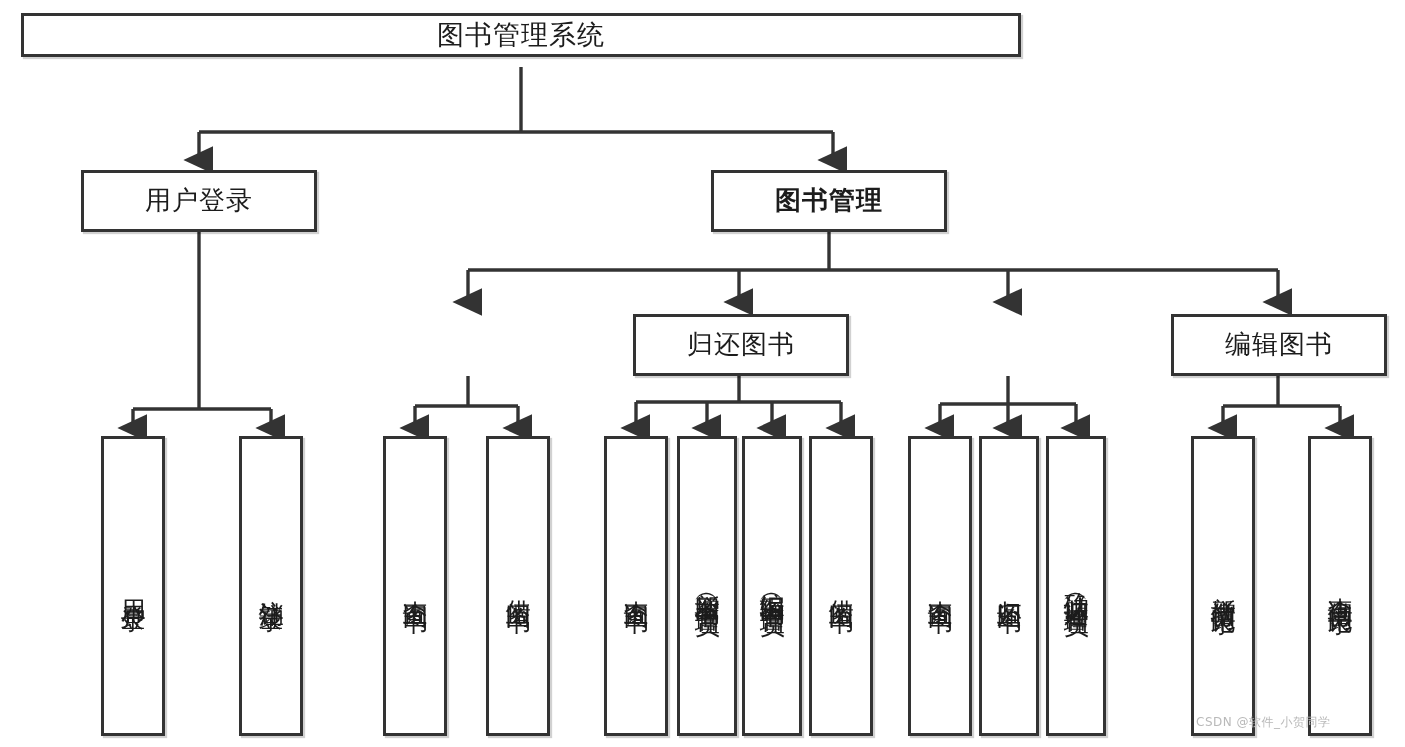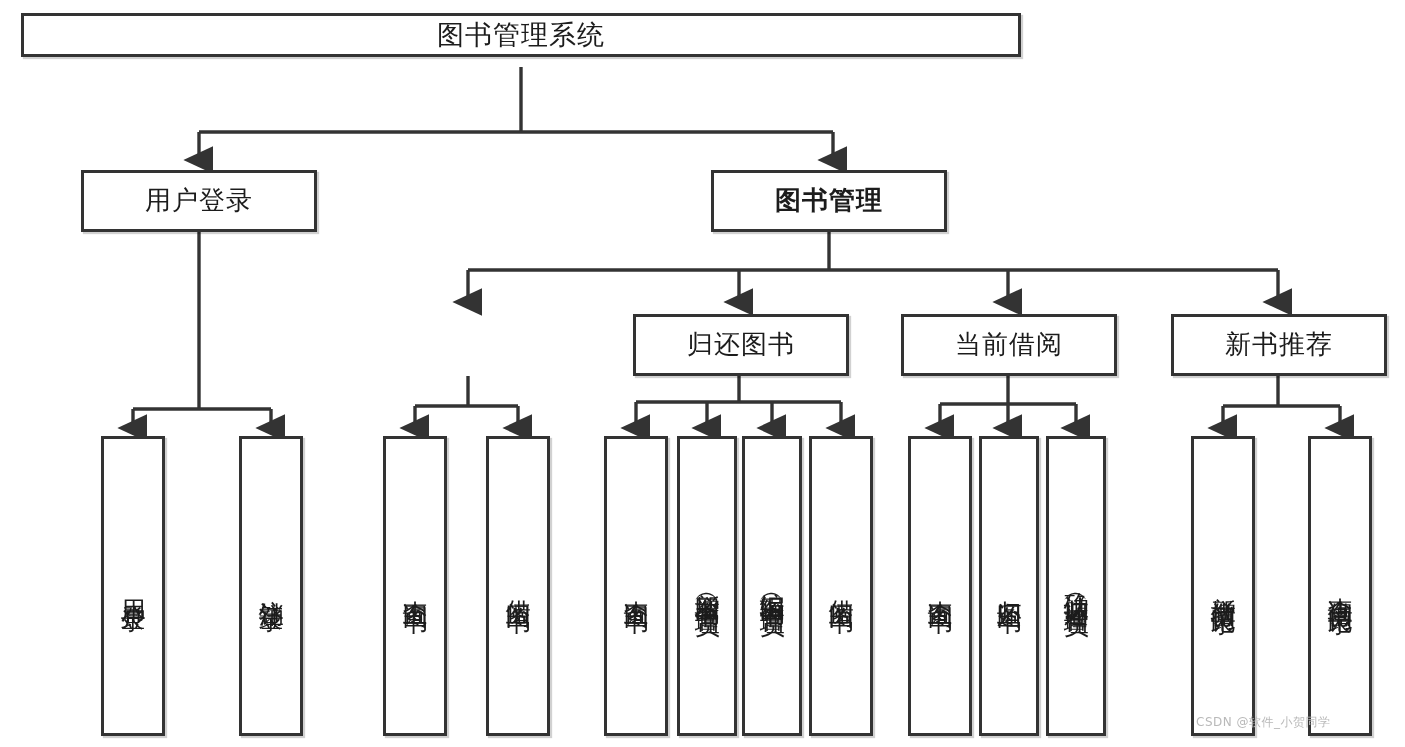--- a/index.html
+++ b/index.html
@@ -134,25 +134,22 @@
   <div class="node horiz" style="left:81px; top:170px; width:236px; height:62px;">
     <span class="label">用户登录</span>
   </div>
   <div class="node horiz" style="left:711px; top:170px; width:236px; height:62px;font-weight:bold;">
     <span class="label">图书管理</span>
   </div>
 
   <div class="node horiz" style="left:633px; top:314px; width:216px; height:62px;">
     <span class="label">归还图书</span>
   </div>
-  <div class="node horiz" style="left:901px; top:314px; width:216px; height:62px;">
-    <span class="label">当前借阅</span>
-  </div>
   <div class="node horiz" style="left:1171px; top:314px; width:216px; height:62px;">
-    <span class="label">新书推荐</span>
+    <span class="label">编辑图书</span>
   </div>
 
   <div class="node vert" style="left:101px; top:436px; width:64px; height:300px;">
     <span class="label">用户登录</span>
   </div>
   <div class="node vert" style="left:239px; top:436px; width:64px; height:300px;">
     <span class="label">注销登录</span>
   </div>
 
   <div class="node vert" style="left:383px; top:436px; width:64px; height:300px;">

